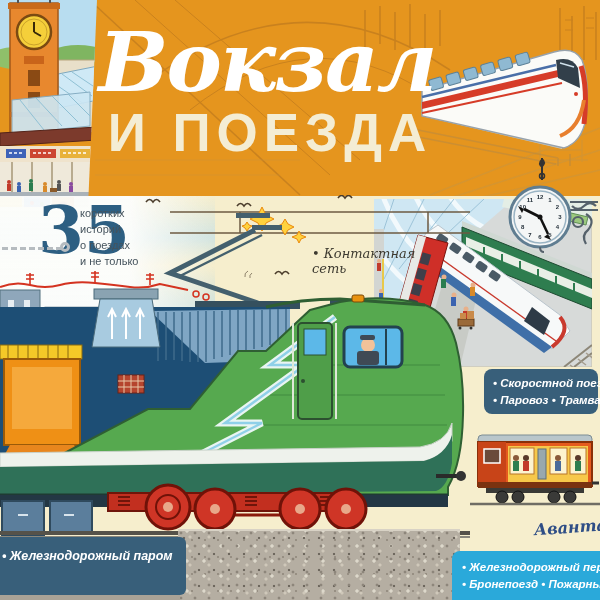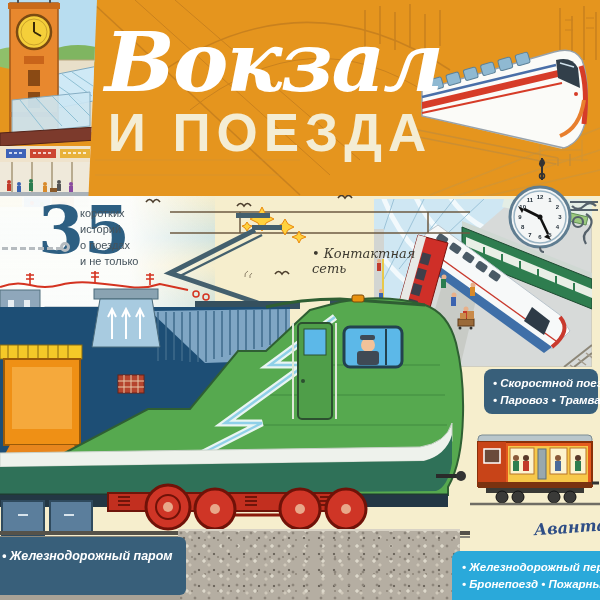--- a/index.html
+++ b/index.html
@@ -27,21 +27,21 @@
     background-size:14px 13px,17px 15px,15px 16px,19px 14px,13px 17px;
     box-shadow:inset 0 2px 0 #d8d2c5;}
   .gravel2{left:0;top:594px;width:180px;height:6px;background:#a9a296;}
 
   
   .header{left:0;top:0;width:600px;height:196px;background:#e5951e;}
 
   
   .title-script{left:92px;top:10px;width:350px;height:104px;color:#ffffff;
     font-family:"DejaVu Serif",serif;font-style:italic;font-weight:bold;
-    font-size:83px;line-height:104px;text-align:right;letter-spacing:-2px;}
+    font-size:83px;line-height:104px;text-align:center;letter-spacing:-2px;}
   .title-caps{left:100px;top:102px;width:340px;color:#f4edd4;
     font-weight:bold;font-size:53px;line-height:62px;text-align:center;letter-spacing:6px;}
 
   
   .badge-num{left:10px;top:198px;width:70px;color:#2d5f82;
     font-family:"DejaVu Serif",serif;font-weight:bold;font-size:66px;line-height:64px;margin-left:28px;}
   .badge-lines{left:80px;top:205px;width:130px;color:#45535c;font-weight:normal;
     font-size:11px;line-height:16px;}
   .dash-line{left:2px;top:247px;width:60px;height:0;border-top:3px dashed #b6bcc0;}
   .dash-ring{left:60px;top:242px;width:10px;height:10px;border:3px solid #b6bcc0;border-radius:50%;}

